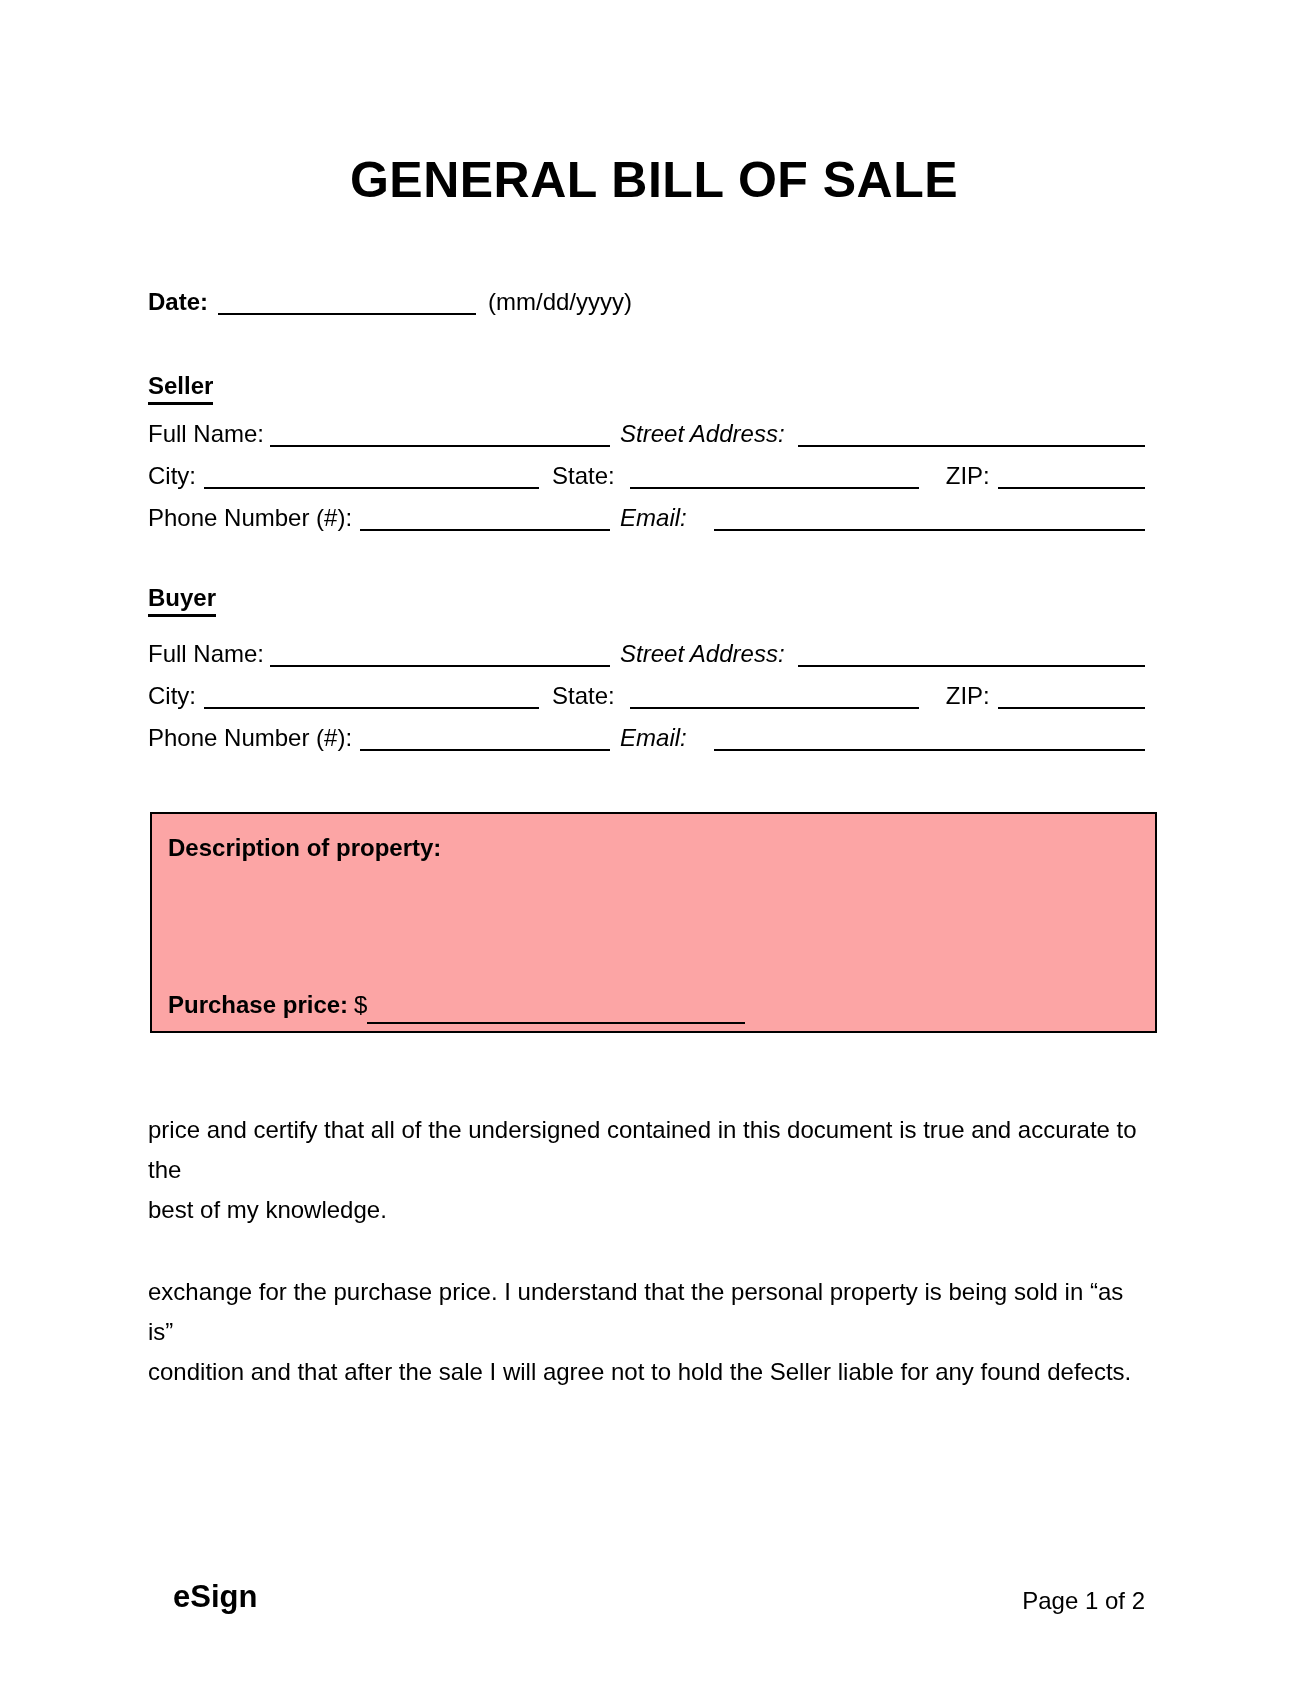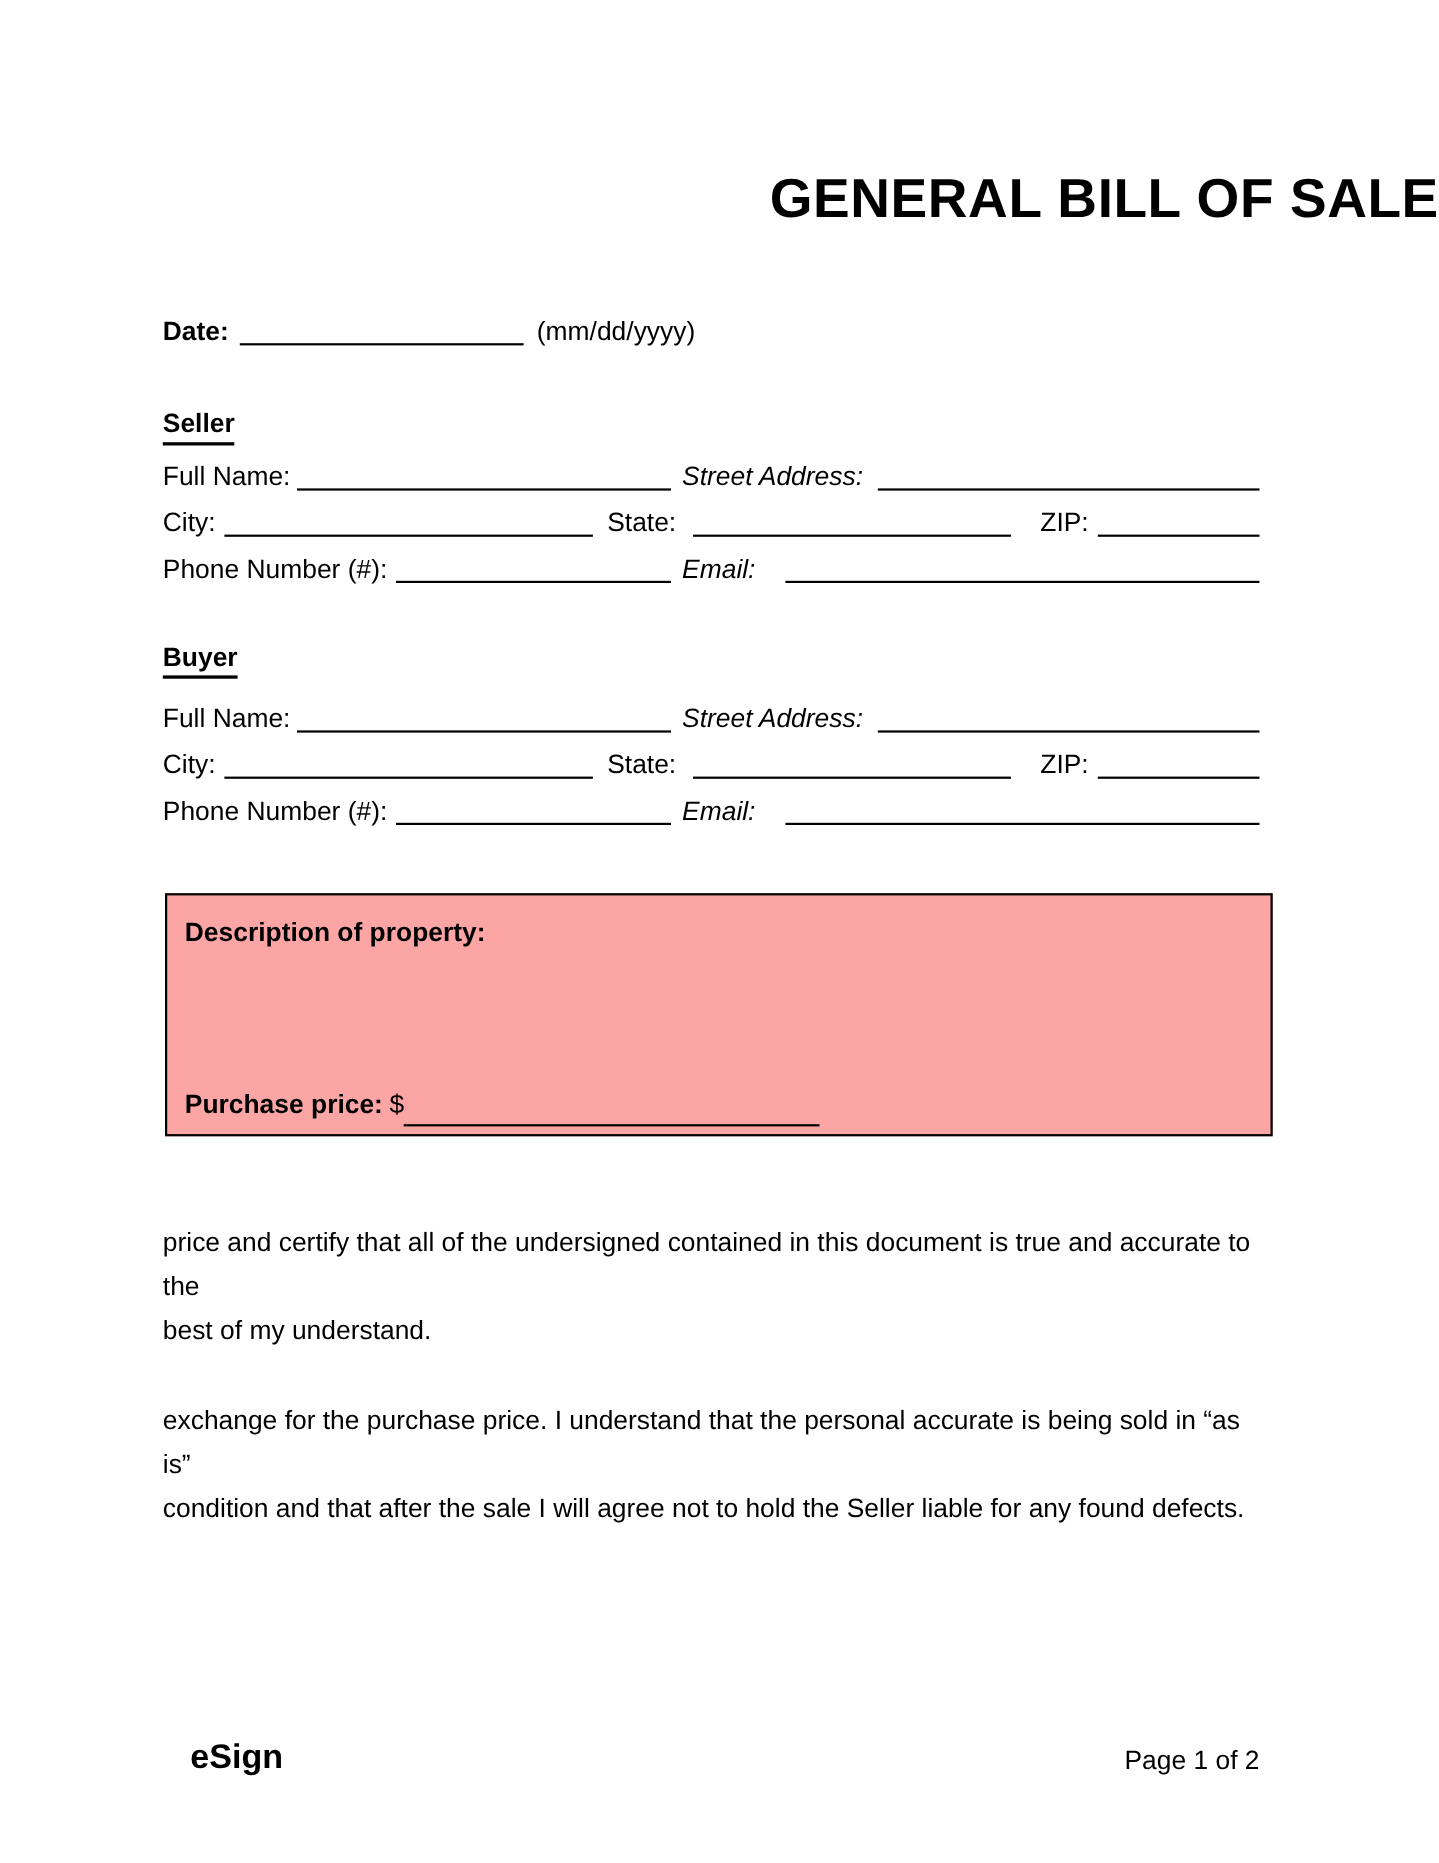--- a/index.html
+++ b/index.html
@@ -6,21 +6,21 @@
   .page {
     position:relative;
     width:1308px; height:1694px;
     background:#ffffff;
     color:#000000;
     font-family:"Liberation Sans", sans-serif;
     overflow:hidden;
   }
   .doc-title {
     position:absolute; top:150px; left:0; width:100%;
-    text-align:right;
+    text-align:center;
     font-size:50px; font-weight:bold; line-height:1.2;
     letter-spacing:0.5px;
   }
   .row {
     position:absolute; left:148px; right:163px;
     display:flex; align-items:baseline;
     font-size:24px; line-height:28px;
     white-space:nowrap;
   }
   .bold { font-weight:bold; }
@@ -151,24 +151,24 @@
     <div class="desc-value"></div>
     <div class="price-row">
       <span class="bold">Purchase price:</span>
       <span class="ml6">$</span>
       <span class="fill-line w378"></span>
     </div>
   </div>
 
   <div class="para" style="top:1110px;">
     <div>price and certify that all of the undersigned contained in this document is true and accurate to the</div>
-    <div>best of my understand.</div>
+    <div>best of my knowledge.</div>
   </div>
 
   <div class="para" style="top:1272px;">
-    <div>exchange for the purchase price. I understand that the personal accurate is being sold in “as is”</div>
+    <div>exchange for the purchase price. I understand that the personal property is being sold in “as is”</div>
     <div>condition and that after the sale I will agree not to hold the Seller liable for any found defects.</div>
   </div>
 
   <div class="footer-brand">eSign</div>
   <div class="footer-page">Page 1 of 2</div>
 
 </div>
 
 </body></html>

